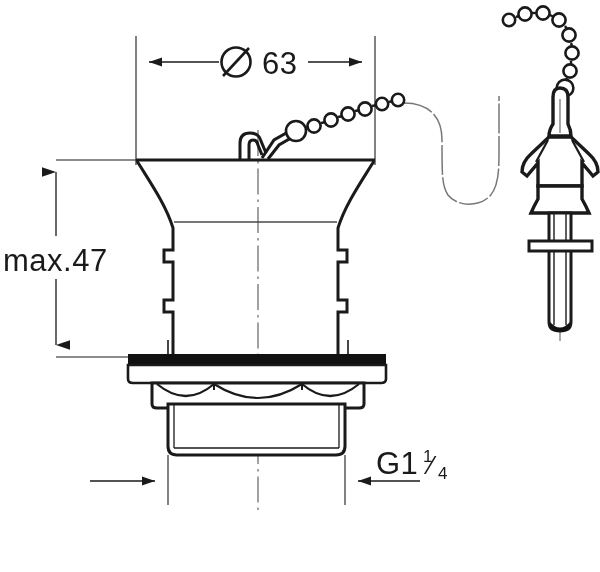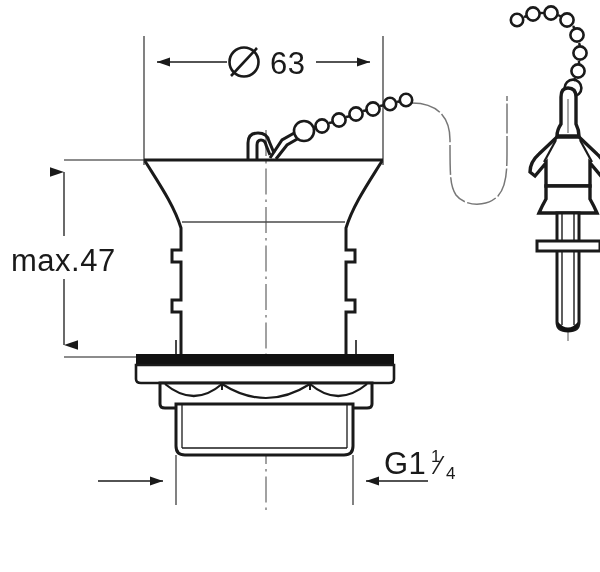--- a/index.html
+++ b/index.html
@@ -1,21 +1,21 @@
 <!DOCTYPE html>
 <html><head>
 <meta charset="utf-8">
 <style>
   html,body{margin:0;padding:0;background:#ffffff;}
   body{
     width:600px;height:572px;position:relative;overflow:hidden;
     font-family:"Liberation Sans", sans-serif;
     color:#1a1a1a;
   }
-  #drawing-root{position:absolute;left:8px;top:0;width:588px;height:572px;border-radius:18px;}
+  #drawing-root{position:absolute;left:0;top:0;width:588px;height:572px;border-radius:18px;}
   svg#tech-drawing{display:block;width:600px;height:572px;}
   text{font-family:"Liberation Sans", sans-serif;fill:#1a1a1a;}
   .dim-label{font-size:31px;letter-spacing:0.5px;}
   .frac-num{font-size:17px;}
   .frac-den{font-size:17px;}
   .frac-slash{font-size:25px;}
 </style>
 </head>
 <body>
 

